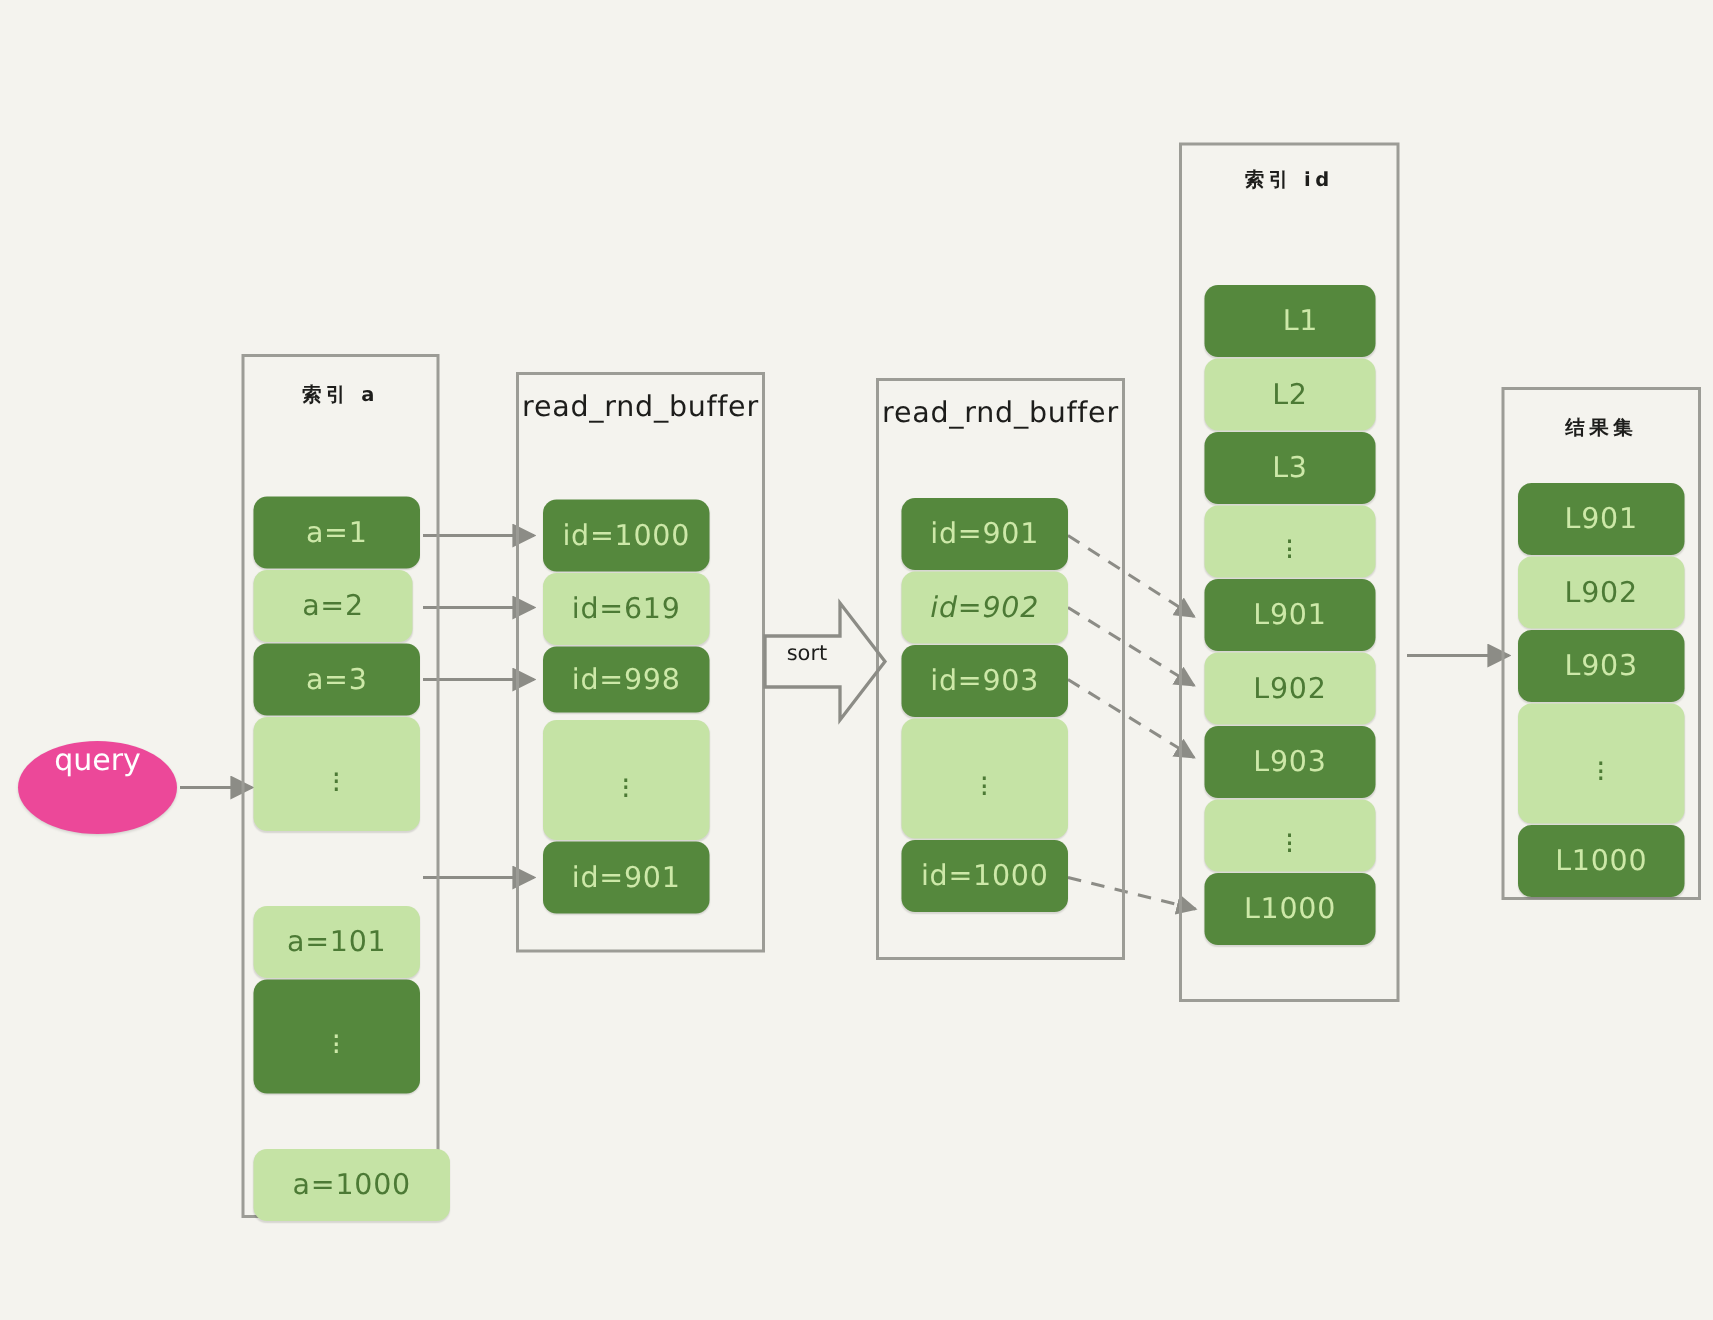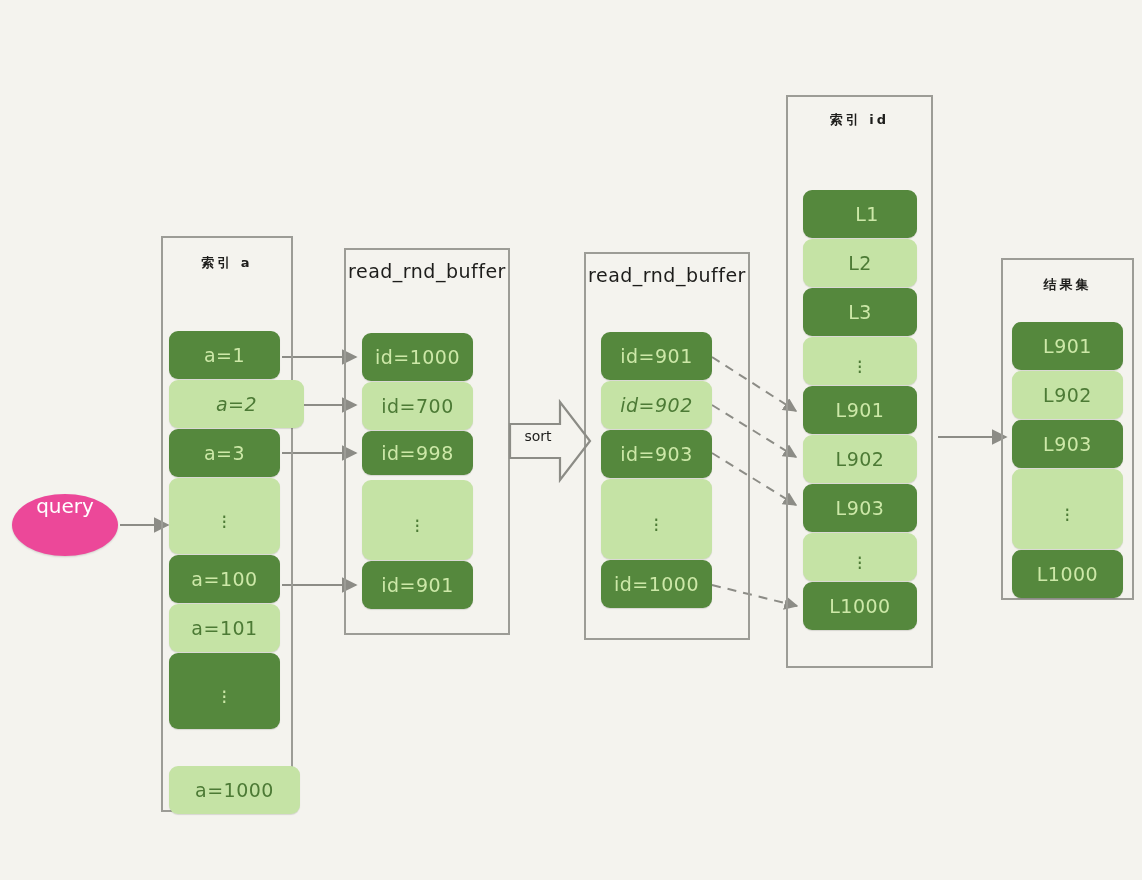--- a/index.html
+++ b/index.html
@@ -115,57 +115,54 @@
     <path d="M2,26 L52,26 L52,4 L82,43 L52,82 L52,60 L2,60 Z" fill="none" stroke="#8C8C86" stroke-width="2.2" stroke-linejoin="miter"></path>
   </svg>
   <div class="sort-label">sort</div>
 
 <div class="panel" style="left: 161px; top: 236px; width: 132px; height: 576px;">
       <div class="panel-title cjk" style="top: 16px;">索引 a</div>
     </div>
     <div class="cell dark" style="left: 169px; top: 331px; width: 111px; height: 48px;">
       <span>a=1</span>
     </div>
-    <div class="cell light" style="left: 169px; top: 380px; width: 135px; height: 48px; font-style: italic;">
+    <div class="cell light" style="left: 169px; top: 380px; width: 106px; height: 48px;">
       <span>a=2</span>
     </div>
     <div class="cell dark" style="left: 169px; top: 429px; width: 111px; height: 48px;">
       <span>a=3</span>
     </div>
     <div class="cell light" style="left: 169px; top: 478px; width: 111px; height: 76px;">
       <div class="dots">
         <span>.</span>
         <span>.</span>
         <span>.</span>
       </div>
     </div>
-    <div class="cell dark" style="left: 169px; top: 555px; width: 111px; height: 48px;">
-      <span>a=100</span>
-    </div>
     <div class="cell light" style="left: 169px; top: 604px; width: 111px; height: 48px;">
       <span>a=101</span>
     </div>
     <div class="cell dark" style="left: 169px; top: 653px; width: 111px; height: 76px;">
       <div class="dots">
         <span>.</span>
         <span>.</span>
         <span>.</span>
       </div>
     </div>
     <div class="cell light" style="left: 169px; top: 766px; width: 131px; height: 48px;">
       <span>a=1000</span>
     </div>
     <div class="panel" style="left: 344px; top: 248px; width: 166px; height: 387px;">
       <div class="panel-title" style="top: 10px;">read_rnd_buffer</div>
     </div>
     <div class="cell dark" style="left: 362px; top: 333px; width: 111px; height: 48px;">
       <span>id=1000</span>
     </div>
     <div class="cell light" style="left: 362px; top: 382px; width: 111px; height: 48px;">
-      <span>id=700</span>
+      <span>id=619</span>
     </div>
     <div class="cell dark" style="left: 362px; top: 431px; width: 111px; height: 44px;">
       <span>id=998</span>
     </div>
     <div class="cell light" style="left: 362px; top: 480px; width: 111px; height: 80px;">
       <div class="dots">
         <span>.</span>
         <span>.</span>
         <span>.</span>
       </div>

